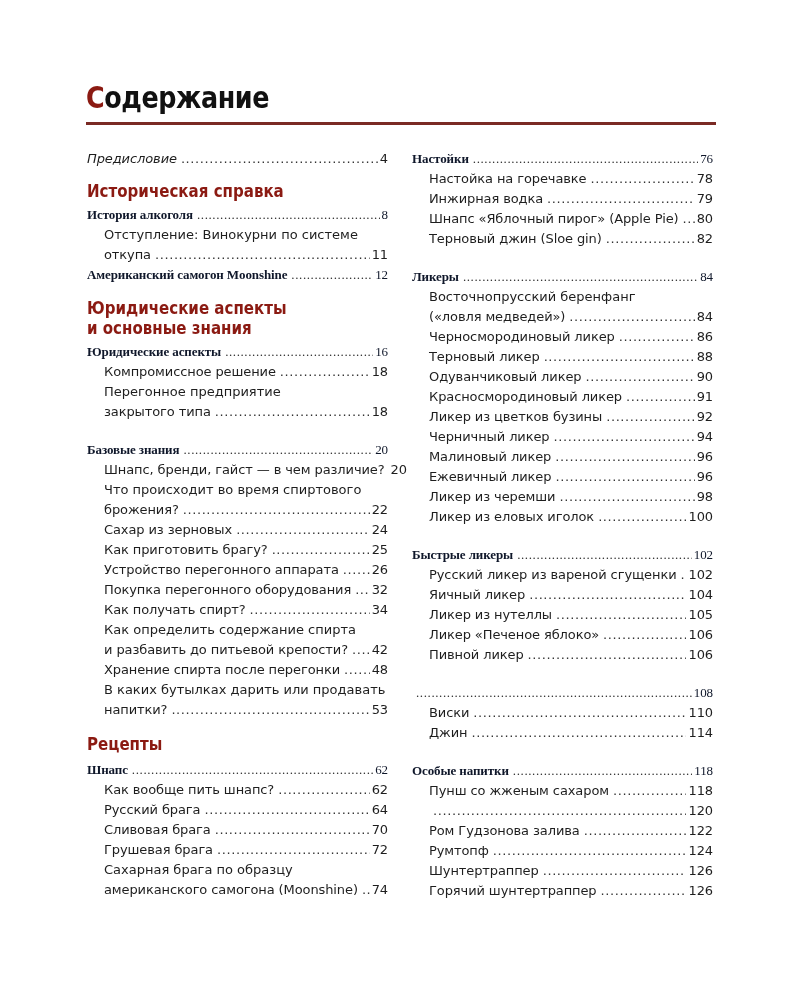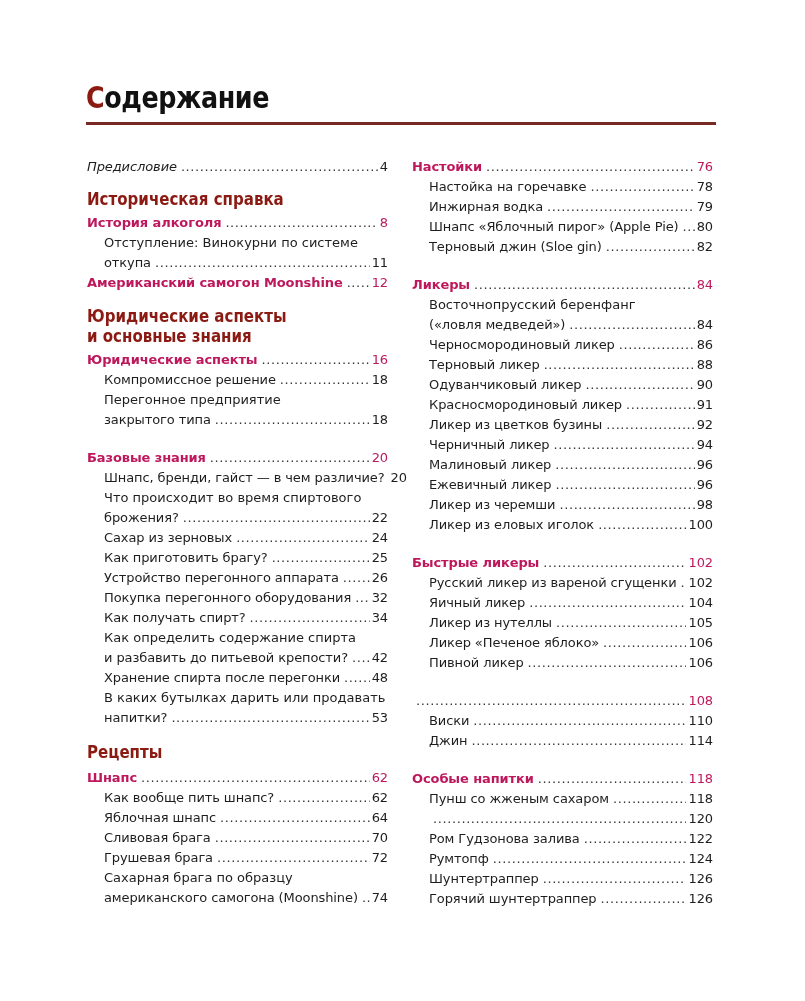--- a/index.html
+++ b/index.html
@@ -34,21 +34,21 @@
     .title-rule {
       position: absolute;
       left: 86px;
       top: 122px;
       width: 630px;
       height: 3px;
       background: #7a2a24;
     }
     .col {
       position: absolute;
-      top: 157px;
+      top: 149px;
       width: 301px;
     }
     .col-left { left: 87px; }
     .col-right { left: 412px; }
 
     .section-heading {
       font-family: "DejaVu Sans", sans-serif;
       font-weight: bold;
       color: #8b1a12;
       font-size: 17.5px;
@@ -61,21 +61,21 @@
     .gap { height: 12px; }
 
     .entry {
       display: flex;
       align-items: baseline;
       font-size: 13px;
       line-height: 20px;
       color: #1e1e1e;
       letter-spacing: -0.1px;
     }
-    .entry.lvl1 { font-weight: bold; color: #be185d; }
+    .entry.lvl1 { font-weight: bold; color: #0f172a; font-family: Liberation Serif, serif; }
     .entry.lvl2 { padding-left: 17px; }
     .entry.italic { font-style: italic; }
     .entry .title { white-space: nowrap; }
     .entry .leader {
       flex: 1 1 auto;
       overflow: hidden;
       white-space: nowrap;
       margin: 0 2px 0 4px;
       font-weight: normal;
       font-style: normal;
@@ -237,21 +237,21 @@
     <span class="title">Шнапс</span>
     <span class="leader"></span>
     <span class="page">62</span>
   </div>
   <div class="entry lvl2">
     <span class="title">Как вообще пить шнапс?</span>
     <span class="leader"></span>
     <span class="page">62</span>
   </div>
   <div class="entry lvl2">
-    <span class="title">Яблочная шнапс</span>
+    <span class="title">Русский брага</span>
     <span class="leader"></span>
     <span class="page">64</span>
   </div>
   <div class="entry lvl2">
     <span class="title">Сливовая брага</span>
     <span class="leader"></span>
     <span class="page">70</span>
   </div>
   <div class="entry lvl2">
     <span class="title">Грушевая брага</span>

